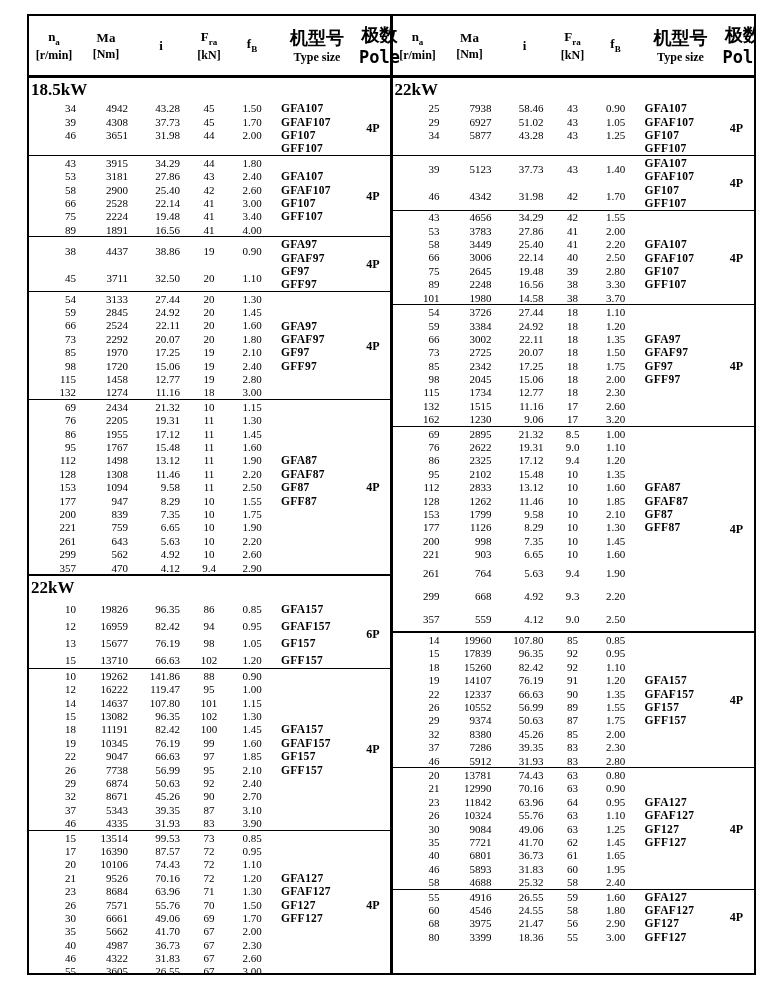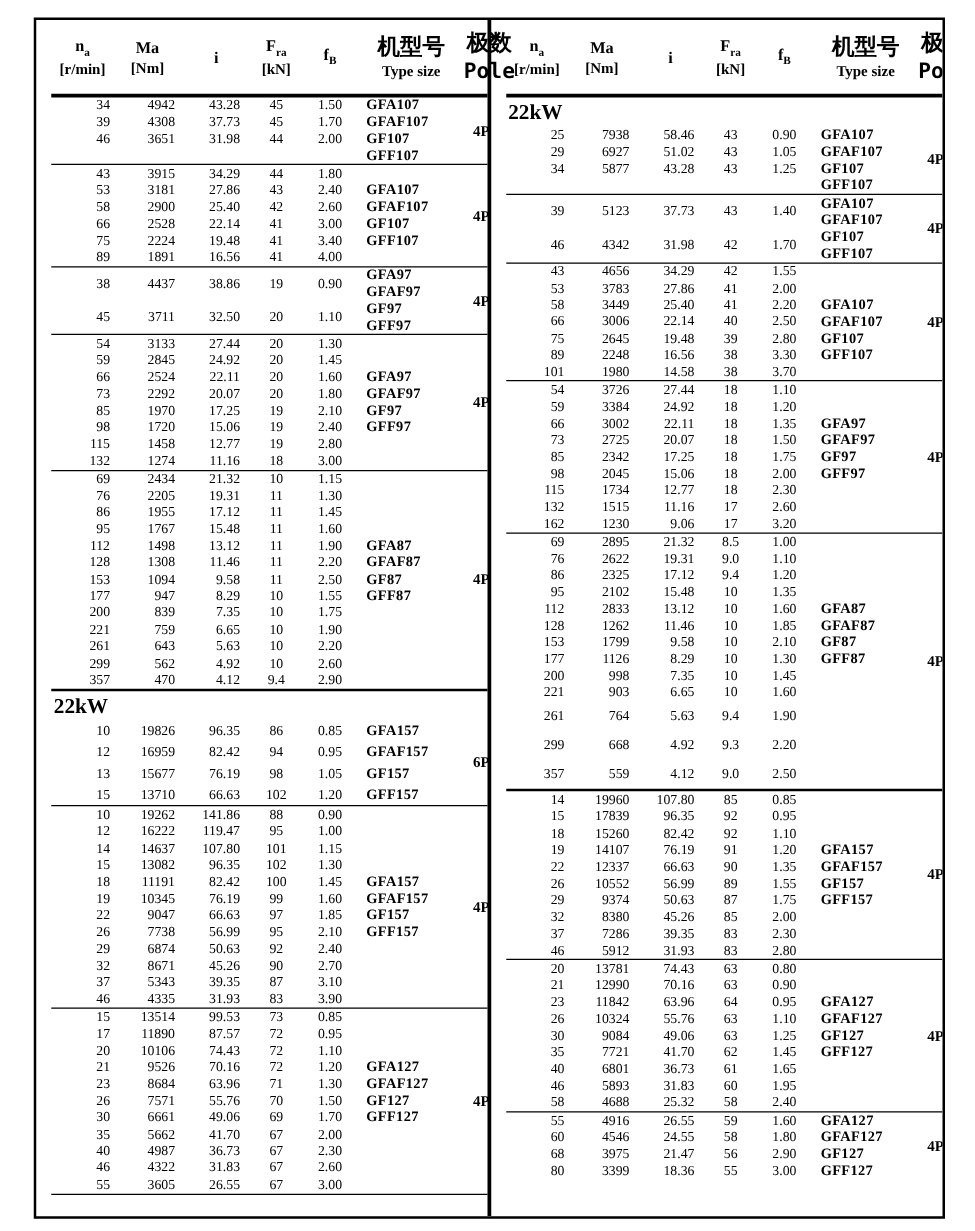--- a/index.html
+++ b/index.html
@@ -5,21 +5,21 @@
   html,body{margin:0;padding:0;background:#fff;}
   .page{
     width:780px;height:985px;background:#ffffff;box-sizing:border-box;
     padding:14px 24px 10px 27px;color:#000;
     font-family:"Liberation Serif",serif;
   }
   .table-outer{
     display:flex;height:100%;box-sizing:border-box;
     border:2.5px solid #000;overflow:hidden;
   }
-  .half{width:50%;position:relative;box-sizing:border-box;padding-left:12px;}
+  .half{width:50%;position:relative;box-sizing:border-box;}
   .half:first-child{border-right:2px solid #000;}
   .half:last-child{border-left:1.5px solid #000;}
 
   .thead{
     display:grid;
     grid-template-columns:50px 54px 56px 40px 46px 84px 1fr;
     border-bottom:3px solid #000;
     padding:8px 0 7px;align-items:center;
   }
   .hcell{text-align:center;font-weight:bold;line-height:1.25;}
@@ -83,20 +83,21 @@
           <div class="hcell cjk">
             <div class="hmain">机型号</div>
             <div class="hunit">Type size</div>
           </div>
           <div class="hcell cjk mono">
             <div class="hmain">极数</div>
             <div class="hunit">Pole</div>
           </div>
         </div>
         <div class="section">
+          <div class="section-title">18.5kW</div>
           <div class="block" style="height: 53.6px;">
             <div class="nrows">
               <div class="nrow" style="height: 13.4px;">
                 <div class="ncell c0">34</div>
                 <div class="ncell c1">4942</div>
                 <div class="ncell c2">43.28</div>
                 <div class="ncell c3">45</div>
                 <div class="ncell c4">1.50</div>
               </div>
               <div class="nrow" style="height: 13.4px;">
@@ -510,21 +511,21 @@
             <div class="nrows">
               <div class="nrow" style="height: 13.4px;">
                 <div class="ncell c0">15</div>
                 <div class="ncell c1">13514</div>
                 <div class="ncell c2">99.53</div>
                 <div class="ncell c3">73</div>
                 <div class="ncell c4">0.85</div>
               </div>
               <div class="nrow" style="height: 13.4px;">
                 <div class="ncell c0">17</div>
-                <div class="ncell c1">11890</div>
+                <div class="ncell c1">16390</div>
                 <div class="ncell c2">87.57</div>
                 <div class="ncell c3">72</div>
                 <div class="ncell c4">0.95</div>
               </div>
               <div class="nrow" style="height: 13.4px;">
                 <div class="ncell c0">20</div>
                 <div class="ncell c1">10106</div>
                 <div class="ncell c2">74.43</div>
                 <div class="ncell c3">72</div>
                 <div class="ncell c4">1.10</div>

